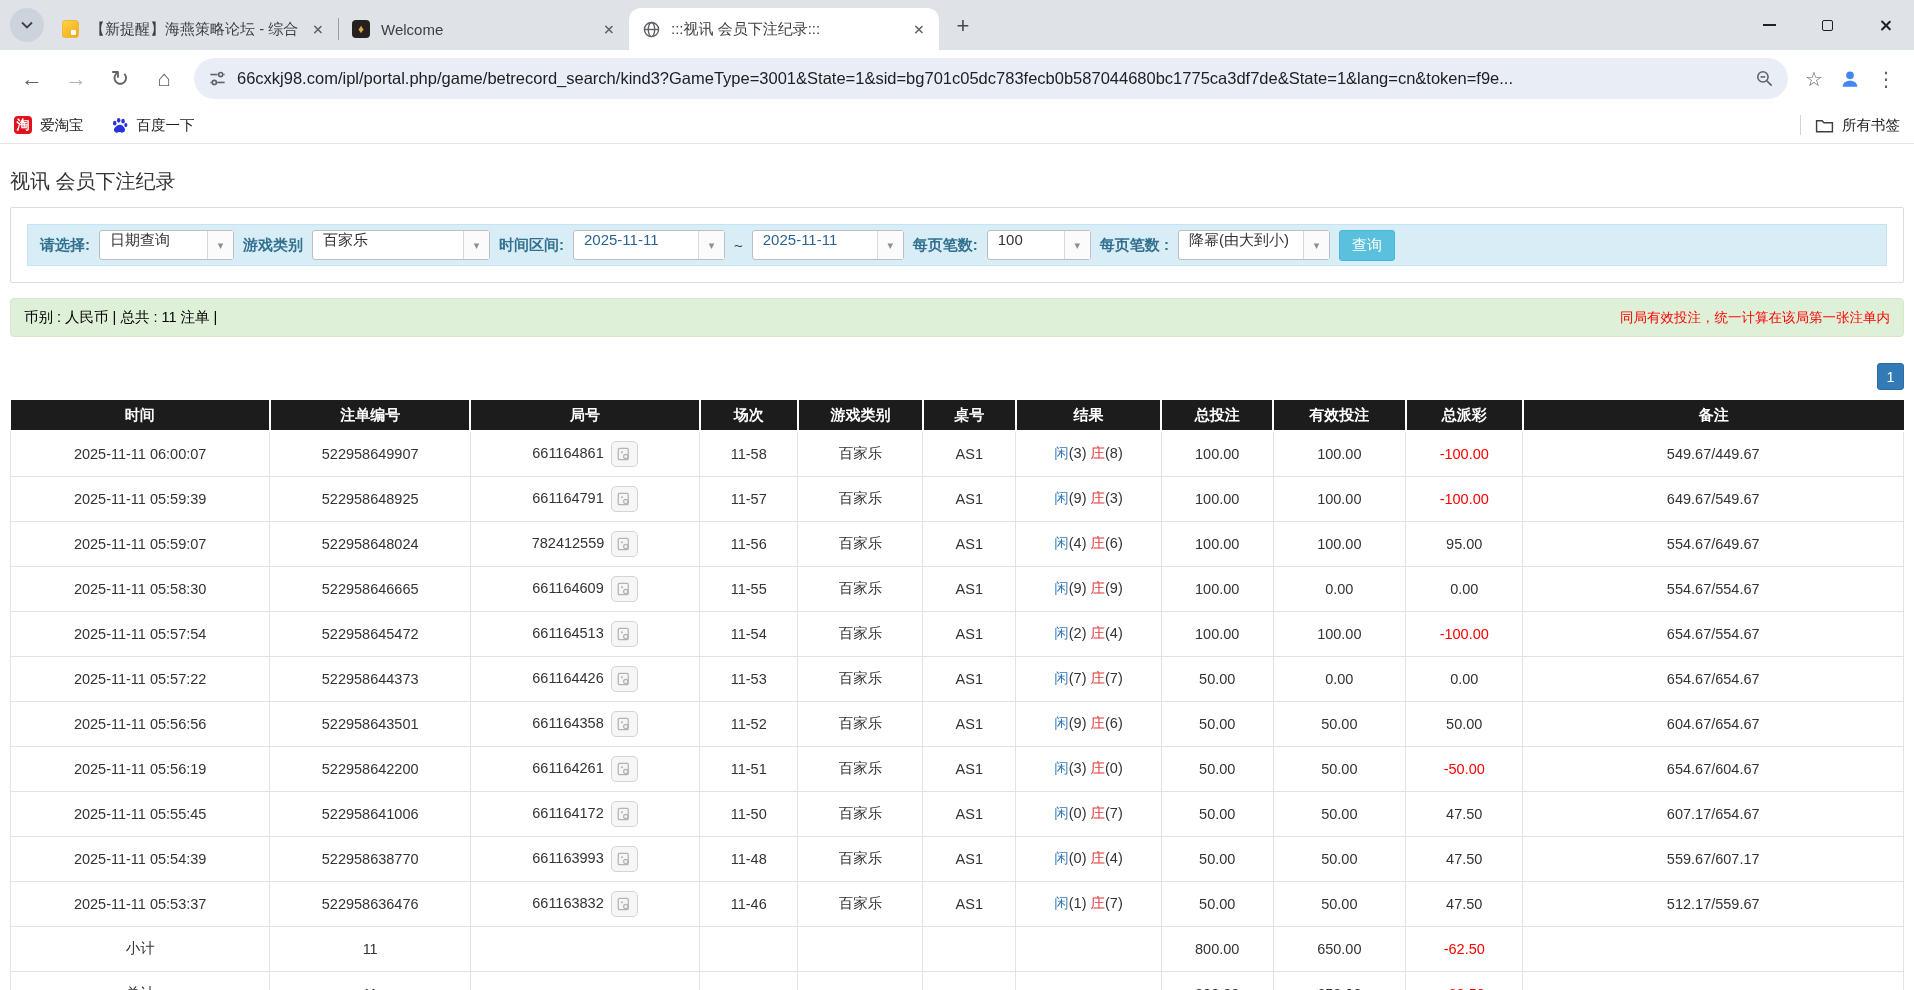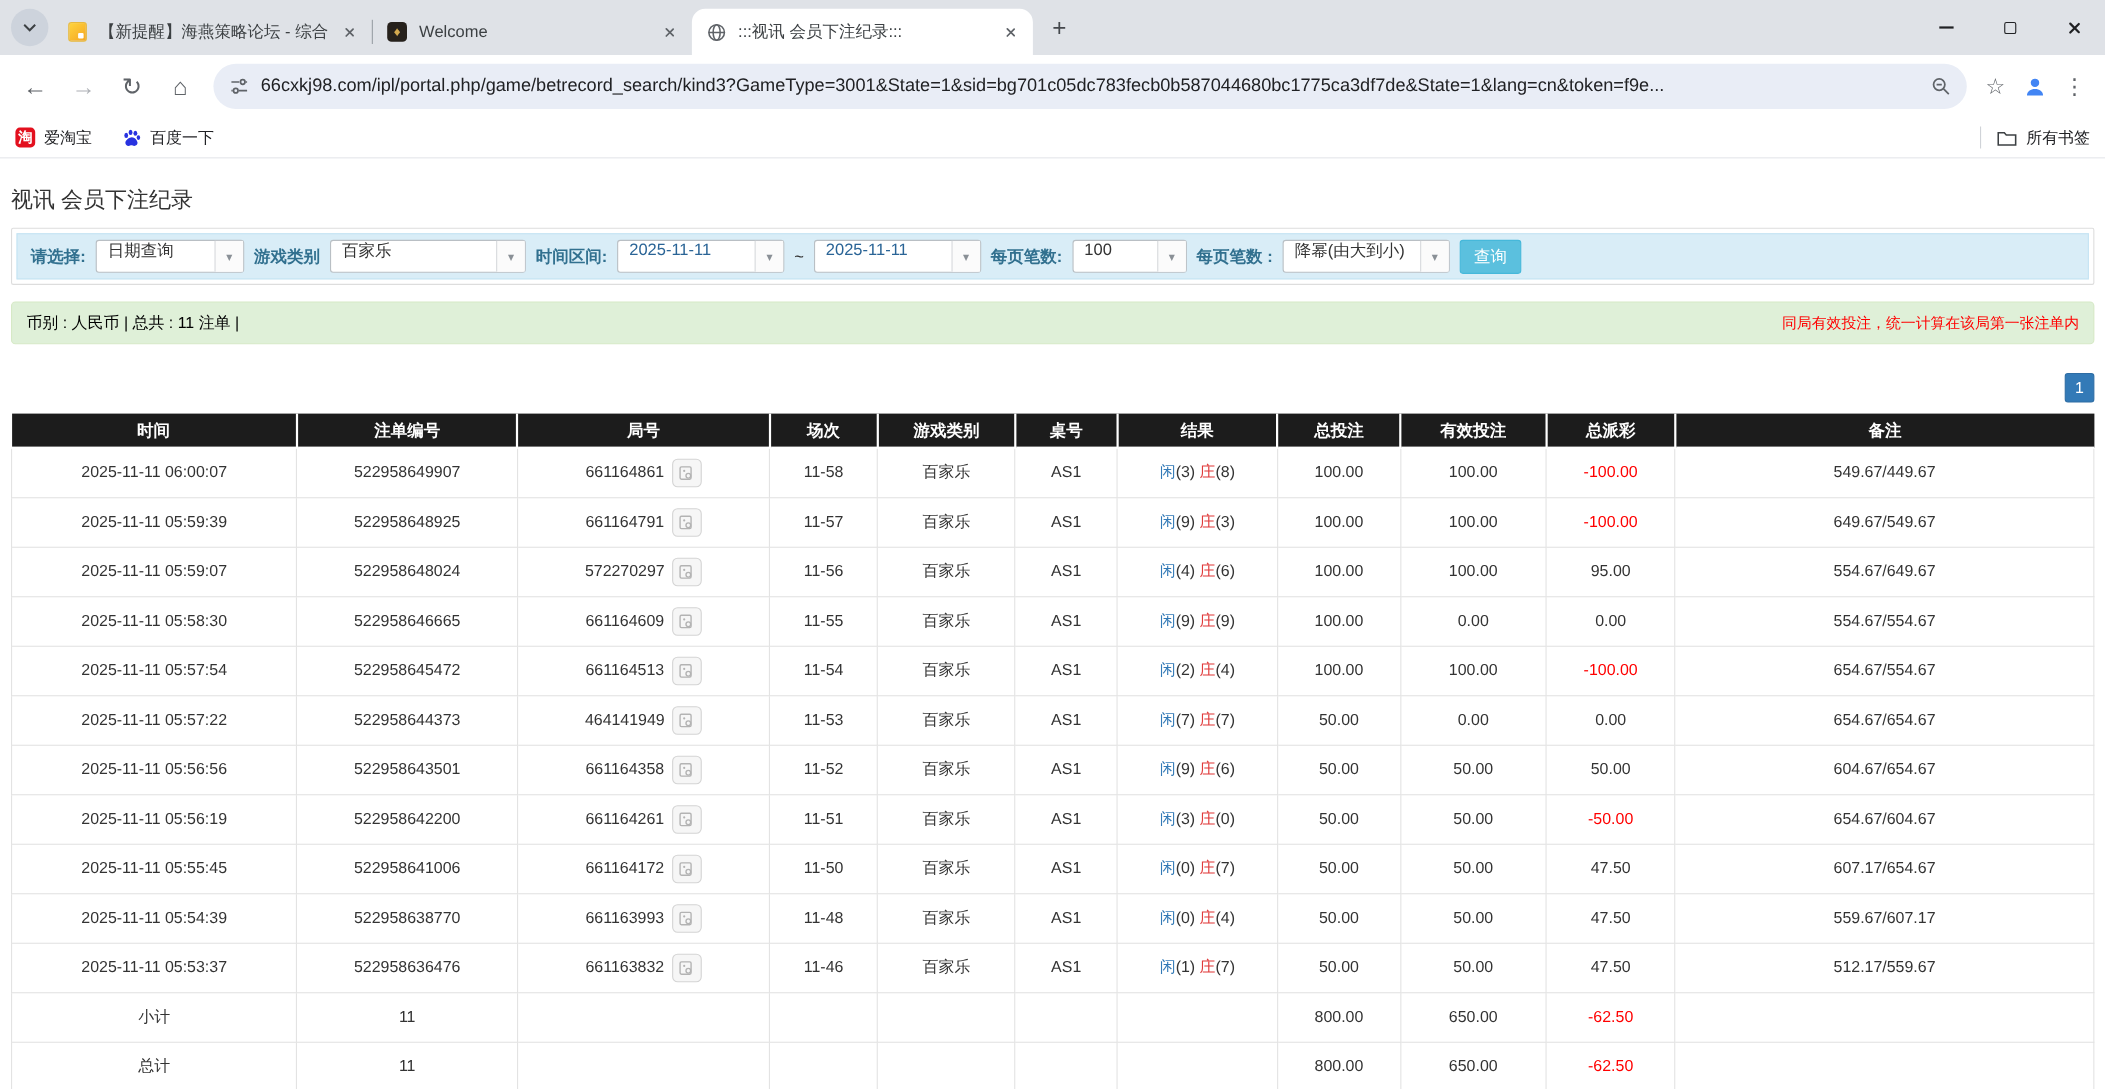--- a/index.html
+++ b/index.html
@@ -50,21 +50,21 @@
   .fav-forum { width:17px; height:18px; background:linear-gradient(140deg,#ffd43c,#f5a623); border-radius:3px;
     border:1px solid #e8b93c; position:relative; }
   .fav-forum::after { content:""; position:absolute; right:2px; bottom:2px; width:5px; height:5px; background:#fff; border-radius:1px; }
   .fav-welcome { width:18px; height:18px; background:#26211c; border-radius:4px; color:#d3a94f; font-size:12px;
     display:flex; align-items:center; justify-content:center; }
 
   
   .content { padding:0 10px; }
   h1.page-title { font-size:20px; font-weight:normal; color:#333; margin:24px 0 12px 0; }
 
-  .filter-box { border:1px solid #ddd; padding:4px; border-radius:2px; }
+  .filter-box { border:1px solid #ddd; padding:16px; border-radius:2px; }
   .filter-bar { background:#d9edf7; border:1px solid #c5e4f3; height:42px; display:flex; align-items:center;
     padding:0 12px; gap:9px; }
   .f-label { color:#31708f; font-weight:bold; font-size:15px; white-space:nowrap; }
   .f-select { background:#fff; border:1px solid #b9bfc4; border-radius:3px; height:30px; display:flex;
     font-size:15px; color:#333; }
   .f-select .val { padding:0 10px; flex:1; white-space:nowrap; overflow:hidden; }
   .f-select .arrow { width:26px; height:100%; border-left:1px solid #d7dadd; display:flex; align-items:center;
     justify-content:center; color:#8a9096; font-size:11px; background:#fbfbfb; }
   .w-choose { width:135px; } .w-game { width:178px; } .w-date { width:152px; }
   .w-pp { width:104px; } .w-sort { width:152px; }
@@ -347,21 +347,21 @@
     <td class="blue">100.00</td>
     <td>100.00</td>
     <td class="neg">-100.00</td>
     <td>649.67/549.67</td>
   </tr>
 
   <tr>
     <td>2025-11-11 05:59:07</td>
     <td>522958648024</td>
     <td>
-      <span>572270297</span><button class="vid-btn">
+      <span>782412559</span><button class="vid-btn">
               <svg class="ic" width="15" height="14" viewBox="0 0 24 22" fill="none" stroke="#b3b3b3" stroke-width="2">
                 <rect x="2" y="2" width="16" height="18" rx="2"></rect>
                 <circle cx="14" cy="15" r="3.4"></circle>
                 <circle cx="8" cy="8" r="1.6" fill="#b3b3b3" stroke="none"></circle>
               </svg>
             </button>
     </td>
     <td>11-56</td>
     <td>百家乐</td>
     <td>AS1</td>
@@ -413,21 +413,21 @@
     <td class="blue">100.00</td>
     <td>100.00</td>
     <td class="neg">-100.00</td>
     <td>654.67/554.67</td>
   </tr>
 
   <tr>
     <td>2025-11-11 05:57:22</td>
     <td>522958644373</td>
     <td>
-      <span>464141949</span><button class="vid-btn">
+      <span>661164426</span><button class="vid-btn">
               <svg class="ic" width="15" height="14" viewBox="0 0 24 22" fill="none" stroke="#b3b3b3" stroke-width="2">
                 <rect x="2" y="2" width="16" height="18" rx="2"></rect>
                 <circle cx="14" cy="15" r="3.4"></circle>
                 <circle cx="8" cy="8" r="1.6" fill="#b3b3b3" stroke="none"></circle>
               </svg>
             </button>
     </td>
     <td>11-53</td>
     <td>百家乐</td>
     <td>AS1</td>

